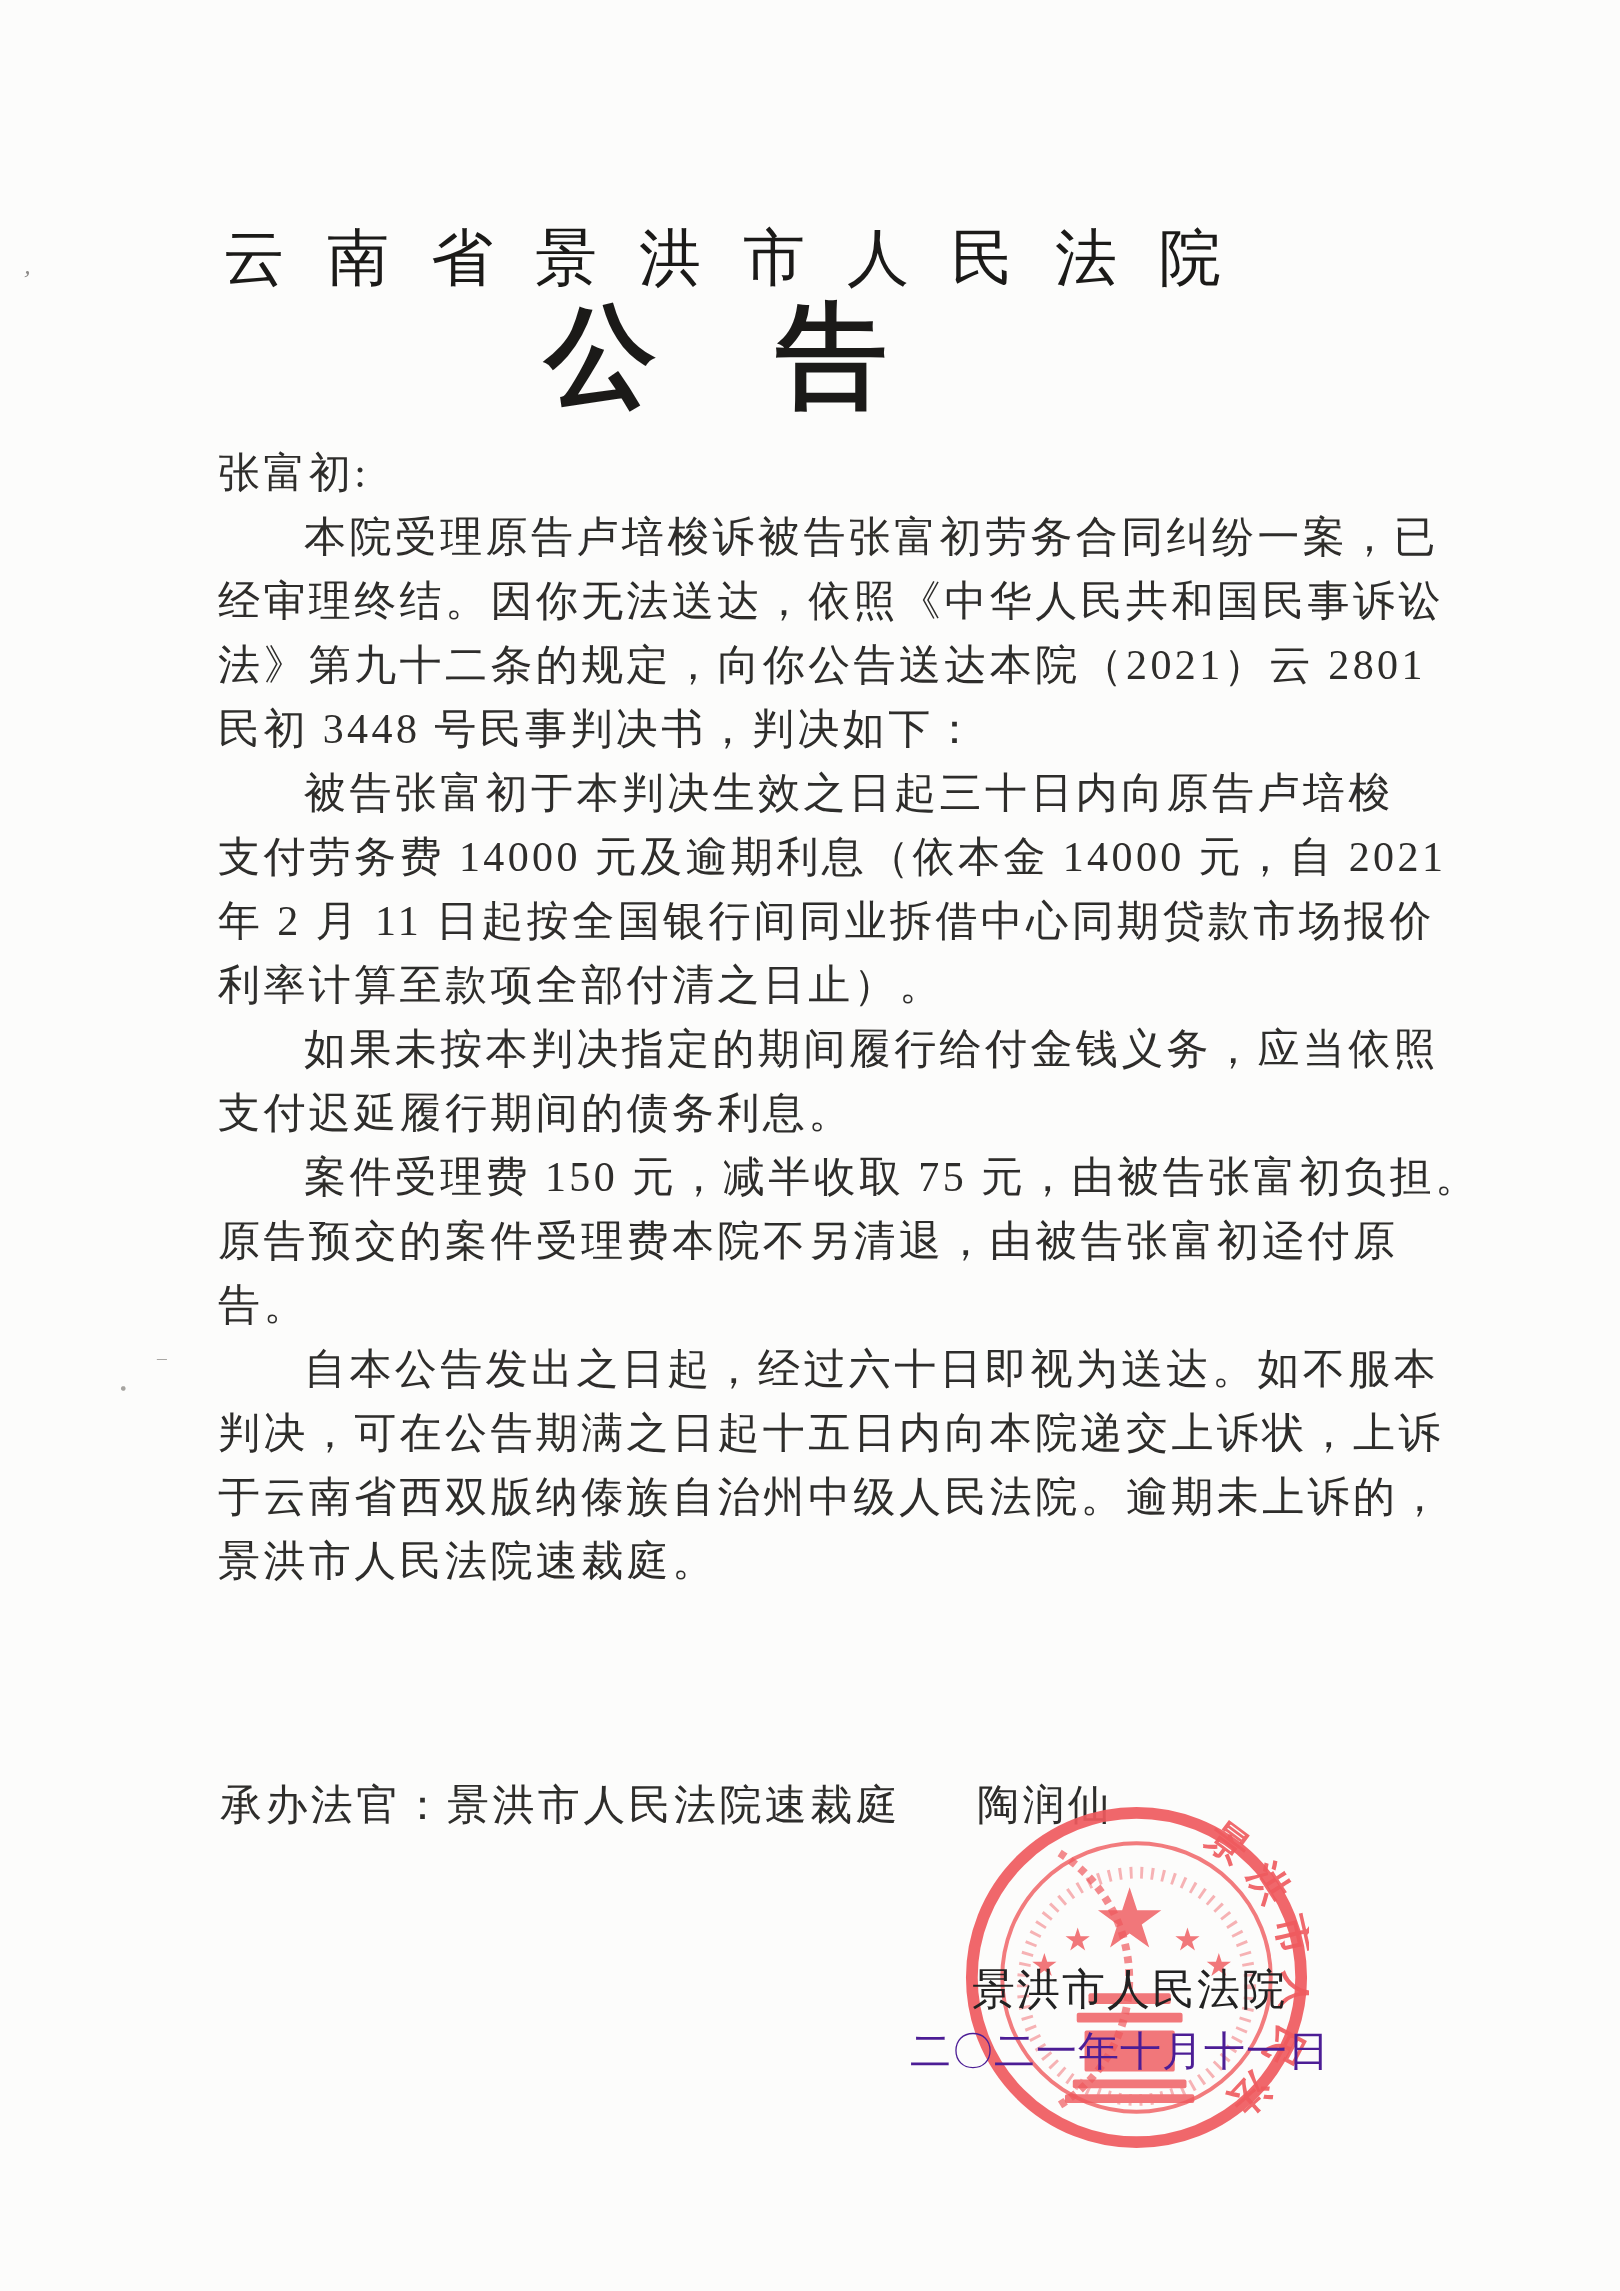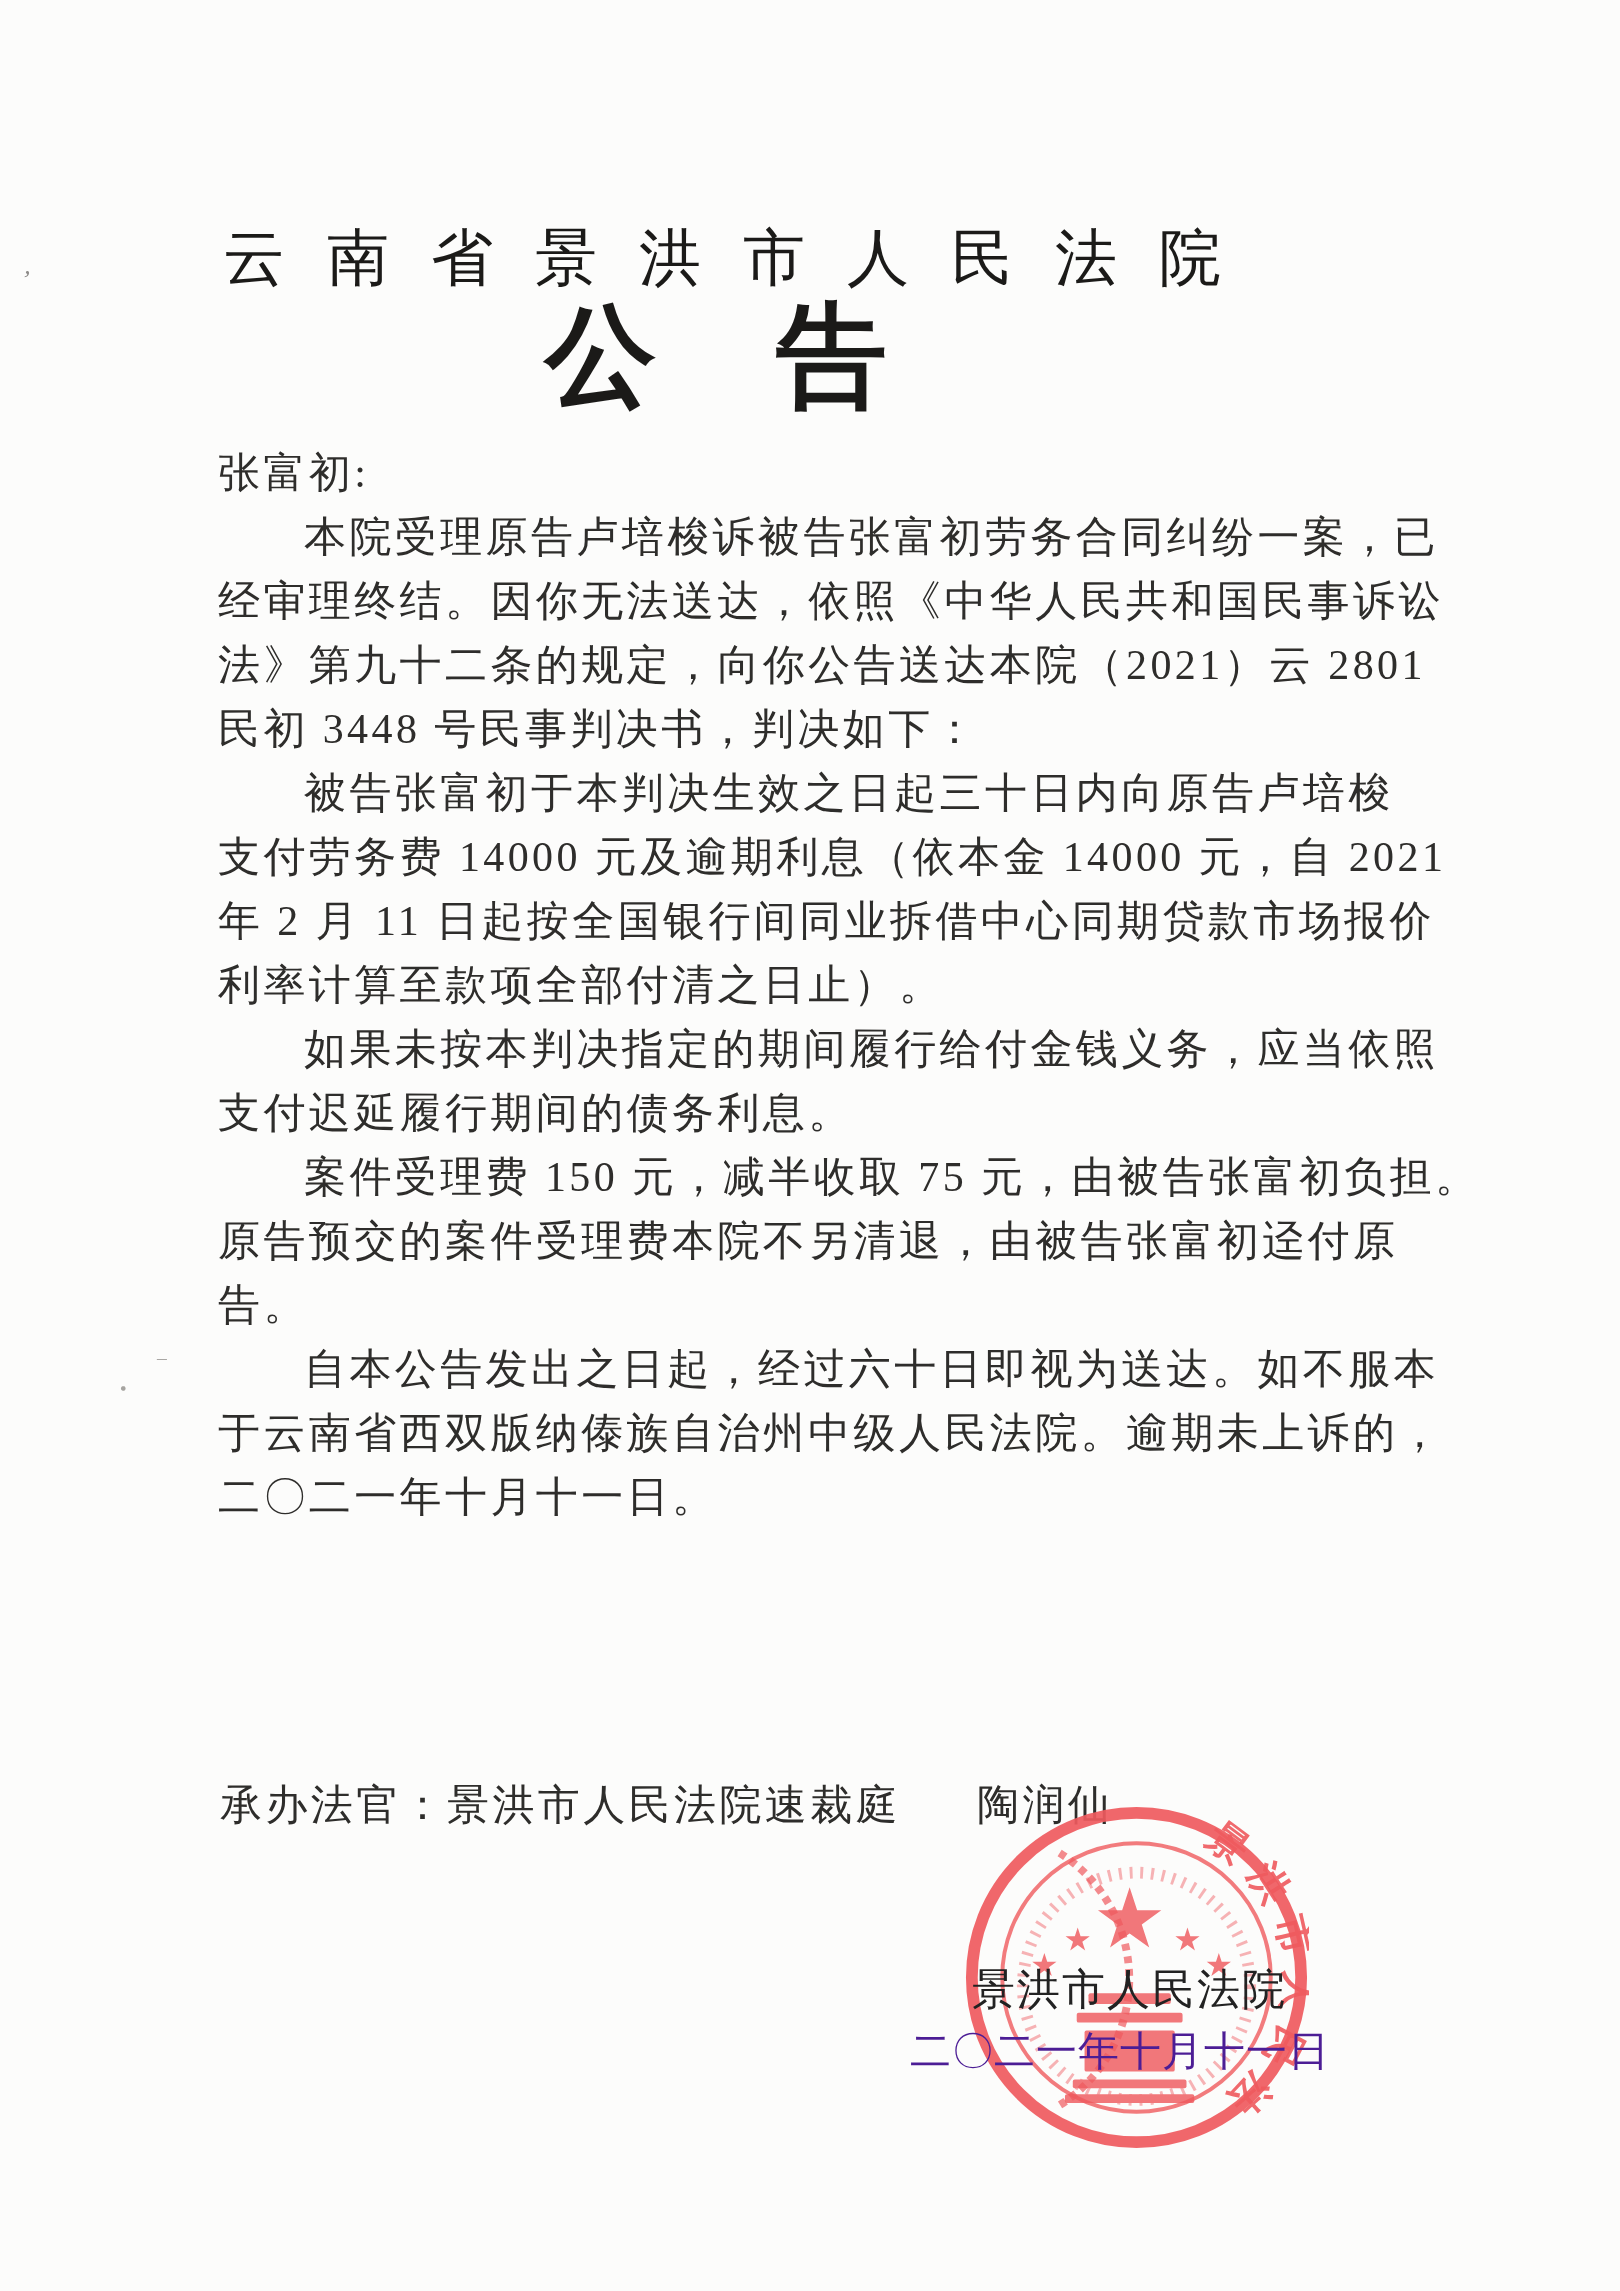--- a/index.html
+++ b/index.html
@@ -70,22 +70,23 @@
     <div class="body-line ind">被告张富初于本判决生效之日起三十日内向原告卢培梭</div>
     <div class="body-line">支付劳务费 14000 元及逾期利息（依本金 14000 元，自 2021</div>
     <div class="body-line">年 2 月 11 日起按全国银行间同业拆借中心同期贷款市场报价</div>
     <div class="body-line">利率计算至款项全部付清之日止）。</div>
     <div class="body-line ind">如果未按本判决指定的期间履行给付金钱义务，应当依照</div>
     <div class="body-line">支付迟延履行期间的债务利息。</div>
     <div class="body-line ind">案件受理费 150 元，减半收取 75 元，由被告张富初负担。</div>
     <div class="body-line">原告预交的案件受理费本院不另清退，由被告张富初迳付原</div>
     <div class="body-line">告。</div>
     <div class="body-line ind">自本公告发出之日起，经过六十日即视为送达。如不服本</div>
+    <div class="body-line">判决，可在公告期满之日起十五日内向本院递交上诉状，上诉</div>
     <div class="body-line">于云南省西双版纳傣族自治州中级人民法院。逾期未上诉的，</div>
-    <div class="body-line">二〇二一年十月十一日。</div>
+    <div class="body-line">景洪市人民法院速裁庭。</div>
   </div>
 
   <div class="judge-line">
     <span>承办法官：景洪市人民法院速裁庭</span><span class="judge-name">陶润仙</span>
   </div>
 
   <svg class="seal-svg" viewBox="0 0 352 352" aria-hidden="true">
     <defs>
       <polygon id="star" points="0,-1 0.225,-0.31 0.951,-0.309 0.364,0.118 0.588,0.809 0,0.382 -0.588,0.809 -0.364,0.118 -0.951,-0.309 -0.225,-0.31"></polygon>
       <path id="rimPath" d="M 100 44 A 152 152 0 1 1 252 308" fill="none"></path>

